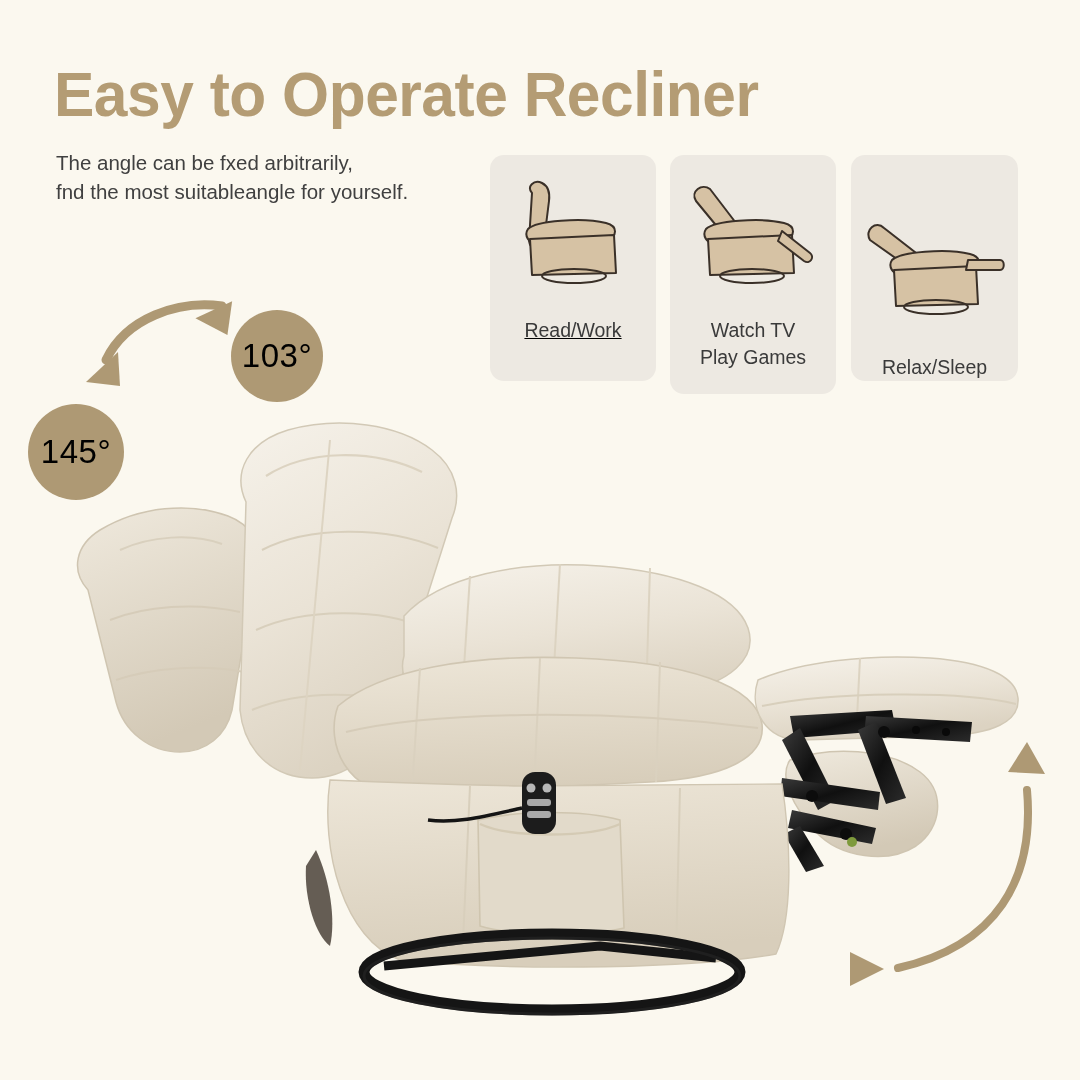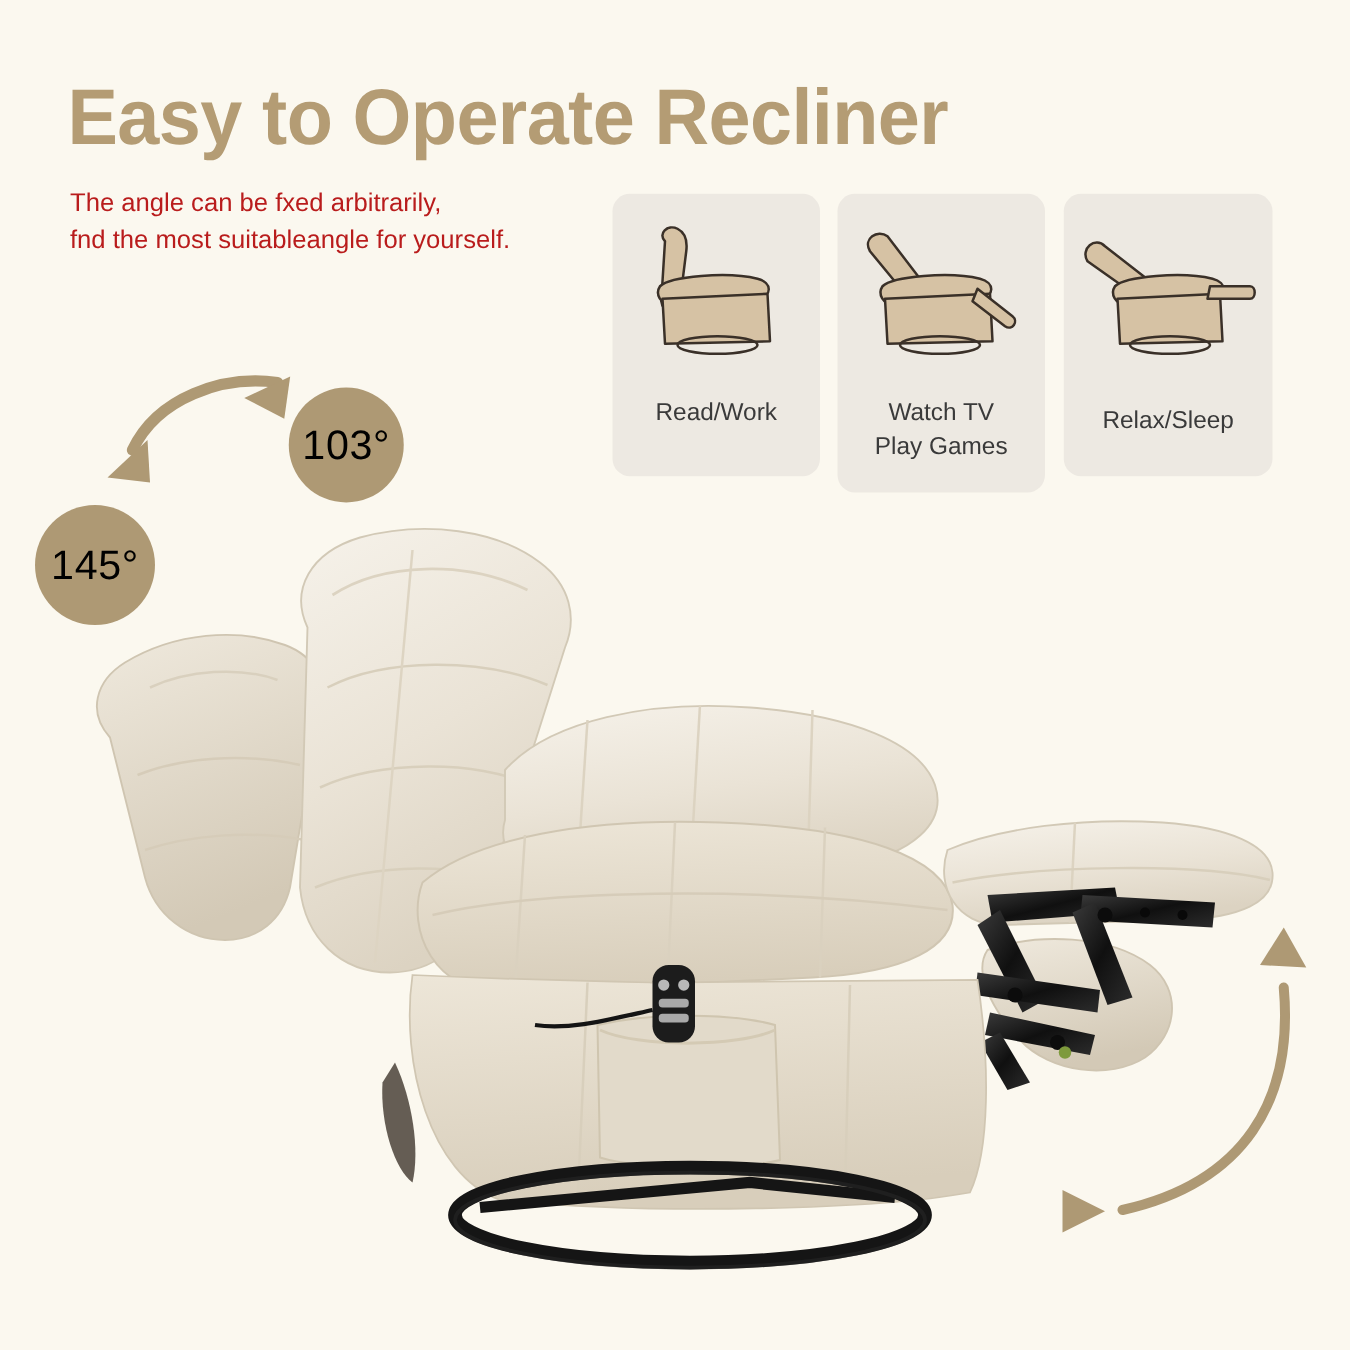--- a/index.html
+++ b/index.html
@@ -37,38 +37,38 @@
     transform: scaleX(0.96);
     transform-origin: left center;
   }
 
   .subtitle {
     position: absolute;
     left: 56px;
     top: 148px;
     font-size: 20.5px;
     line-height: 29px;
-    color: #b91c1c;
+    color: #404040;
     white-space: pre-line;
   }
 
   
   .cards { position: absolute; left: 0; top: 0; }
 
   .card {
     position: absolute;
     background: #EDE9E2;
     border-radius: 14px;
     display: flex;
     flex-direction: column;
     align-items: center;
   }
-  .card-1 { left: 490px; top: 155px; width: 166px; height: 226px; }
+  .card-1 { left: 490px; top: 155px; width: 166px; height: 226px; text-decoration: underline; }
   .card-2 { left: 670px; top: 155px; width: 166px; height: 239px; }
-  .card-3 { left: 851px; top: 155px; width: 167px; height: 226px; }
+  .card-3 { left: 851px; top: 155px; width: 167px; height: 226px; justify-content: flex-end; }
 
   .card-icon {
     margin-top: 22px;
     width: 142px;
     height: 112px;
   }
   .card-2 .card-icon { margin-top: 24px; }
   .card-3 .card-icon { margin-top: 26px; }
 
   .card-label {

